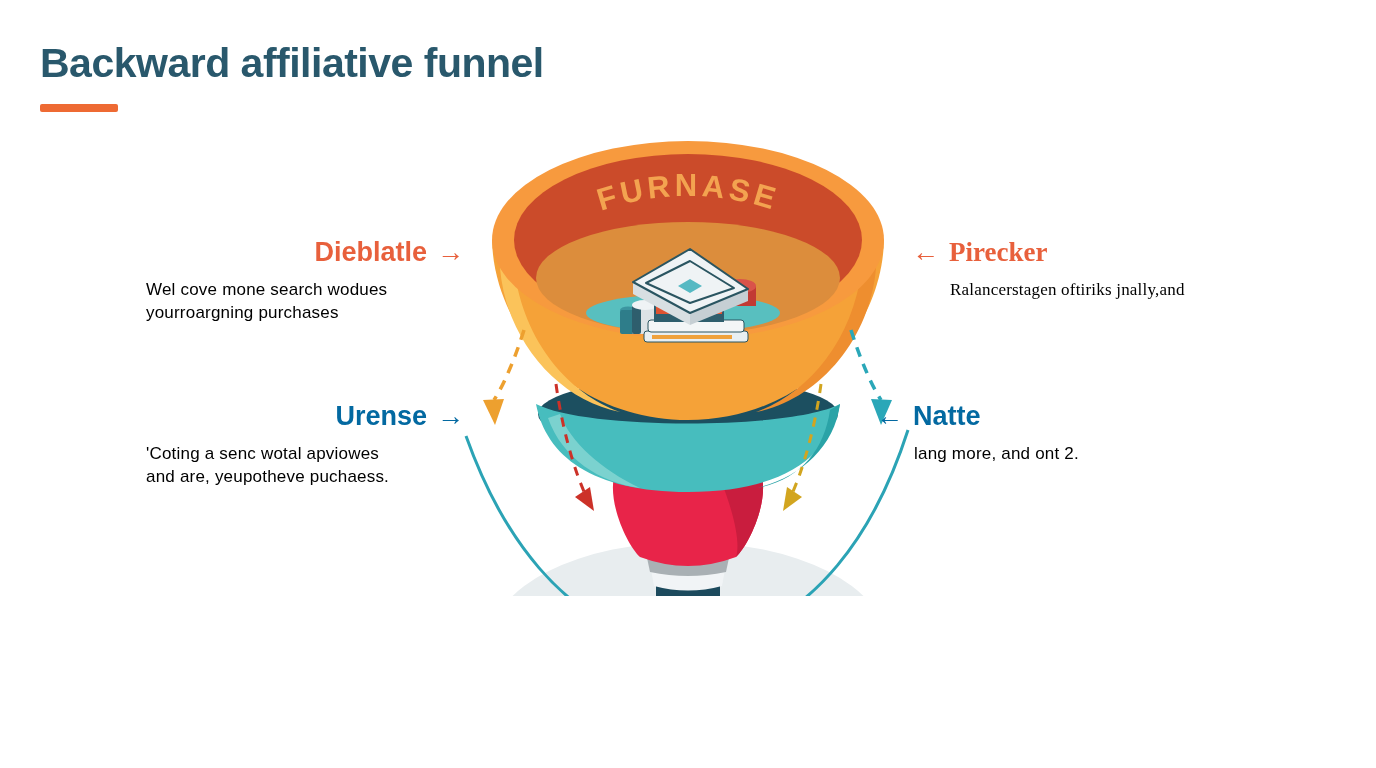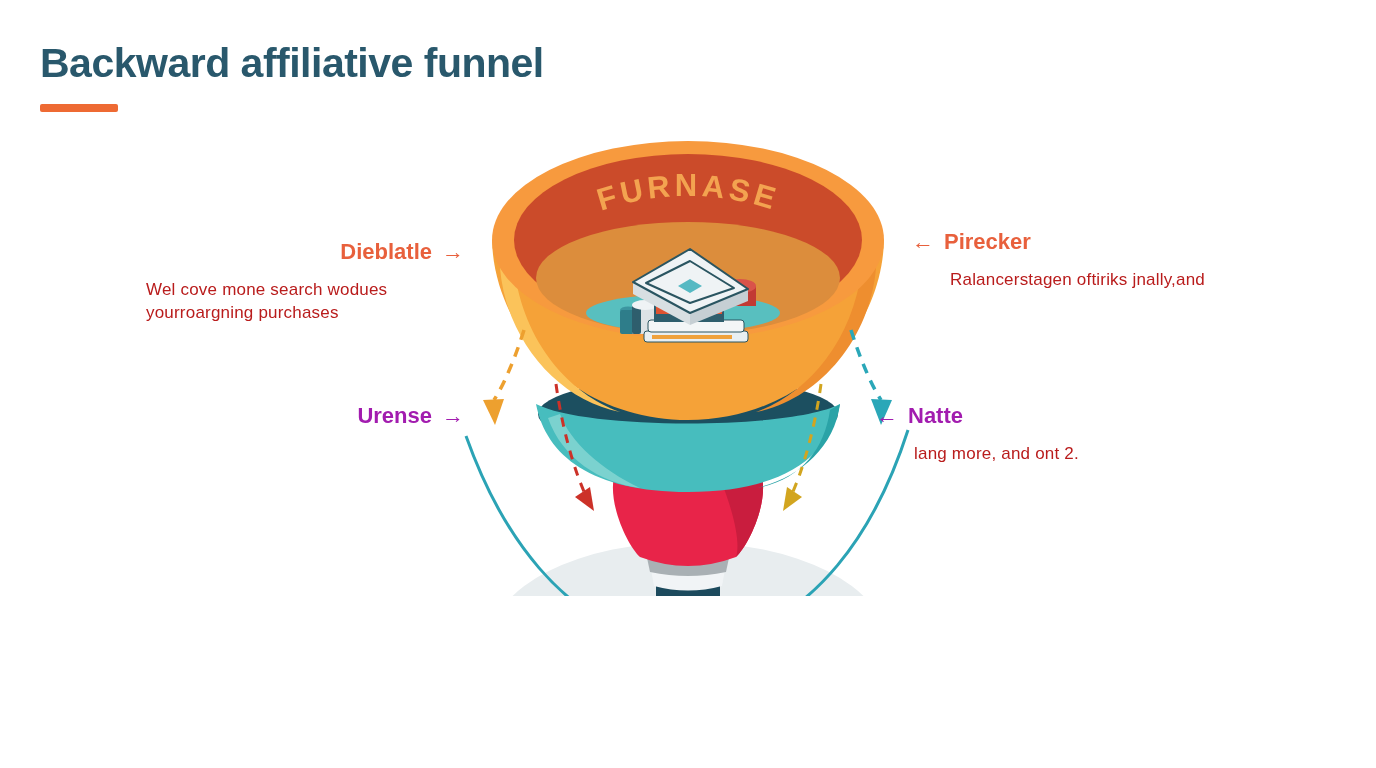--- a/index.html
+++ b/index.html
@@ -39,42 +39,42 @@
     height: 768px;
   }
   .furnase-text {
     font-family: "Liberation Sans", sans-serif;
     font-size: 31px;
     font-weight: bold;
     letter-spacing: 4px;
   }
   .co { position: absolute; }
   .co h2 {
-    font-size: 22px;
+    font-size: 27px;
     font-weight: bold;
     line-height: 28px;
     white-space: nowrap;
   }
   .co.orange h2 { color: #E8603C; }
-  .co.teal h2 { color: #a21caf; }
+  .co.teal h2 { color: #0369a1; }
   .co .arr { font-weight: bold; }
   .co .arr.after { margin-left: 10px; }
   .co .arr.before { margin-right: 10px; }
   .co .body {
     margin-top: 12px;
     font-size: 17px;
     line-height: 23px;
     letter-spacing: 0.2px;
-    color: #b91c1c;
+    color: #000000;
     text-align: left;
     white-space: nowrap;
   }
   .co-lt { left: 146px; top: 238px; width: 318px; }
   .co-lt h2 { text-align: right; }
-  .co-rt { left: 912px; top: 228px; width: 340px; }
+  .co-rt { left: 912px; top: 238px; width: 340px; font-family: Liberation Serif, serif; }
   .co-rt .body { margin-left: 38px; }
   .co-lb { left: 146px; top: 402px; width: 318px; }
   .co-lb h2 { text-align: right; }
   .co-rb { left: 876px; top: 402px; width: 340px; }
   .co-rb .body { margin-left: 38px; }
 </style>
 </head>
 <body>
 
 <div class="stage">
@@ -170,20 +170,24 @@
     </h2>
     <div class="body">
       <div>Ralancerstagen oftiriks jnally,and</div>
     </div>
   </div>
 
   <div class="co co-lb teal">
     <h2>
       <span>Urense</span><span class="arr after">→</span>
     </h2>
+    <div class="body">
+      <div>'Coting a senc wotal apviowes</div>
+      <div>and are, yeupotheve puchaess.</div>
+    </div>
   </div>
 
   <div class="co co-rb teal">
     <h2>
       <span class="arr before">←</span><span>Natte</span>
     </h2>
     <div class="body">
       <div>lang more, and ont 2.</div>
     </div>
   </div>

